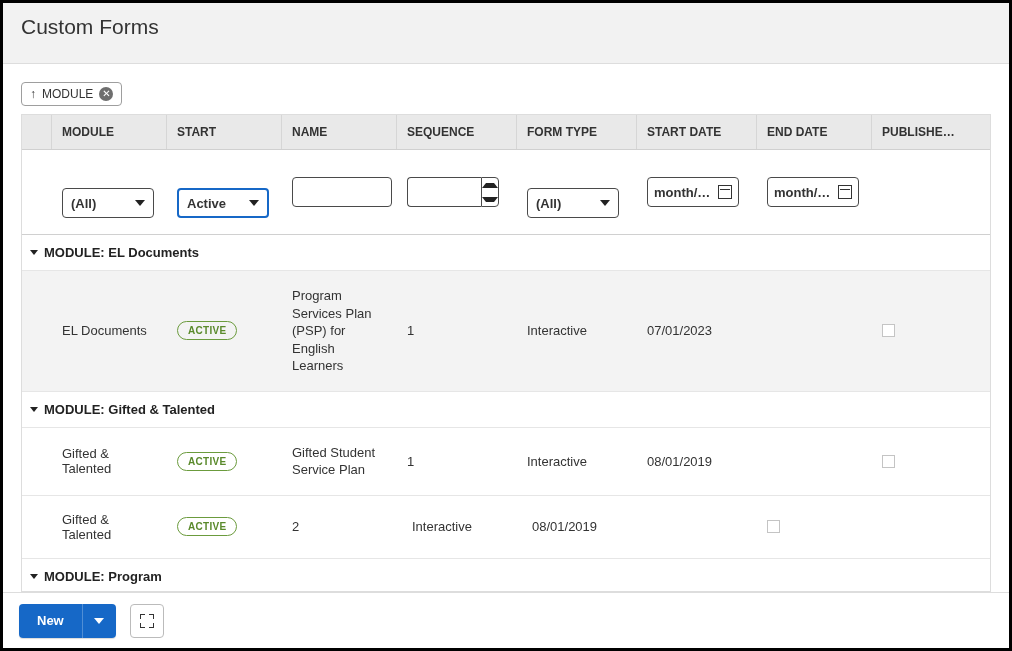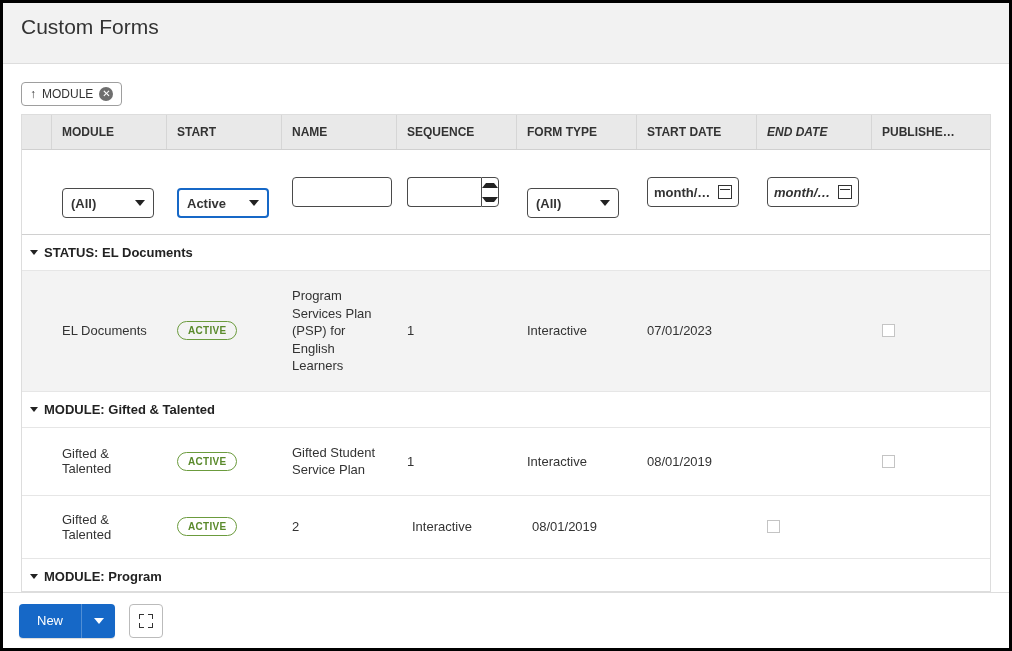--- a/index.html
+++ b/index.html
@@ -17,21 +17,21 @@
   .grid-filter-row { display:flex; background:#fff; border-bottom:1px solid #d0d0d0; padding:6px 0; }
   .col { flex:0 0 auto; padding:10px 10px; font-size:12px; font-weight:700; color:#333; border-right:1px solid #d6d6d6; overflow:hidden; text-overflow:ellipsis; white-space:nowrap; }
   .col:last-child { border-right:none; }
   .c-expander { width:30px; }
   .c-module   { width:115px; }
   .c-status   { width:115px; }
   .c-name     { width:115px; }
   .c-seq      { width:120px; }
   .c-type     { width:120px; }
   .c-start    { width:120px; }
-  .c-end      { width:115px;font-style:italic; }
+  .c-end      { width:115px; }
   .c-pub      { width:100px; }
 
   .grid-filter-row .col { border-right:none; display:flex; align-items:center; }
   .select-ctl { display:flex; align-items:center; justify-content:space-between; border:1px solid #4a4a4a; border-radius:4px; height:30px; padding:0 8px; width:92px; background:#fff; font-size:13px; cursor:pointer;margin-top:22px; }
   .select-ctl.focused { border:2px solid #1668c7; }
   .tri-down { width:0;height:0;border-left:5px solid transparent;border-right:5px solid transparent;border-top:6px solid #222; }
   .text-ctl { border:1px solid #4a4a4a; border-radius:4px; height:30px; width:100px; padding:0 6px; background:#fff; }
   .spinner-ctl { display:flex; align-items:stretch; width:92px; height:30px; }
   .spinner-ctl .box { flex:1; border:1px solid #4a4a4a; border-right:none; border-radius:4px 0 0 4px; }
   .spinner-ctl .updn { width:18px; border:1px solid #4a4a4a; border-radius:0 4px 4px 0; display:flex; flex-direction:column; }
@@ -47,21 +47,21 @@
   .group-header { display:flex; align-items:center; padding:10px 8px; font-size:13px; font-weight:700; color:#222; border-bottom:1px solid #e6e6e6; background:#fff; gap:6px; }
   .data-row { display:flex; align-items:stretch; border-bottom:1px solid #e6e6e6; background:#fff; }
   .data-row.shaded { background:#f3f3f3; }
   .data-row .cell { padding:16px 10px; font-size:13px; color:#333; display:flex; align-items:center; }
   .cell.c-name { white-space:normal; line-height:1.35; }
   .status-pill { display:inline-block; border:1px solid #6b9b3d; color:#5a8a2c; font-size:10px; font-weight:700; padding:3px 10px; border-radius:11px; letter-spacing:0.3px; }
   .chk { width:13px; height:13px; border:1px solid #c4c4c4; background:#fff; }
 
   .footer { height:56px; border-top:1px solid #ddd; display:flex; align-items:center; padding:0 16px; gap:14px; background:#fff; }
   .btn-new { display:flex; align-items:stretch; height:34px; border-radius:4px; overflow:hidden; box-shadow:0 1px 1px rgba(0,0,0,.15); }
-  .btn-new .main { background:#1668c7; color:#fff; font-weight:400; display:flex; align-items:center; padding:0 18px; font-size:13px; }
+  .btn-new .main { background:#1668c7; color:#fff; font-weight:700; display:flex; align-items:center; padding:0 18px; font-size:13px; }
   .btn-new .drop { background:#1668c7; color:#fff; display:flex; align-items:center; justify-content:center; width:34px; border-left:1px solid rgba(255,255,255,.25); }
   .btn-new .drop .tri-down { border-top-color:#fff; }
   .btn-fs { width:34px; height:34px; border:1px solid #bbb; border-radius:4px; display:flex; align-items:center; justify-content:center; background:#fff; }
   .fs-icon { width:14px; height:14px; position:relative; }
   .fs-icon span { position:absolute; width:5px; height:5px; border:1.5px solid #333; }
   .fs-icon .tl { left:0; top:0; border-right:none; border-bottom:none; }
   .fs-icon .tr { right:0; top:0; border-left:none; border-bottom:none; }
   .fs-icon .bl { left:0; bottom:0; border-right:none; border-top:none; }
   .fs-icon .br { right:0; bottom:0; border-left:none; border-top:none; }
 
@@ -148,21 +148,21 @@
             <span class="ph">month/…</span>
             <span class="cal-icon"></span>
           </div>
         </div>
         <div class="col c-pub"></div>
       </div>
 
       <div class="grid-body" id="grid-body">
           <div class="group-header">
             <span class="tri-dn"></span>
-            <span>STATUS: EL Documents</span>
+            <span>MODULE: EL Documents</span>
           </div>
           <div class="data-row shaded">
             <div class="cell c-expander"></div>
             <div class="cell c-module">EL Documents</div>
             <div class="cell c-status">
               <span class="status-pill">ACTIVE</span>
             </div>
             <div class="cell c-name">Program Services Plan (PSP) for English Learners</div>
             <div class="cell c-seq">1</div>
             <div class="cell c-type">Interactive</div>

